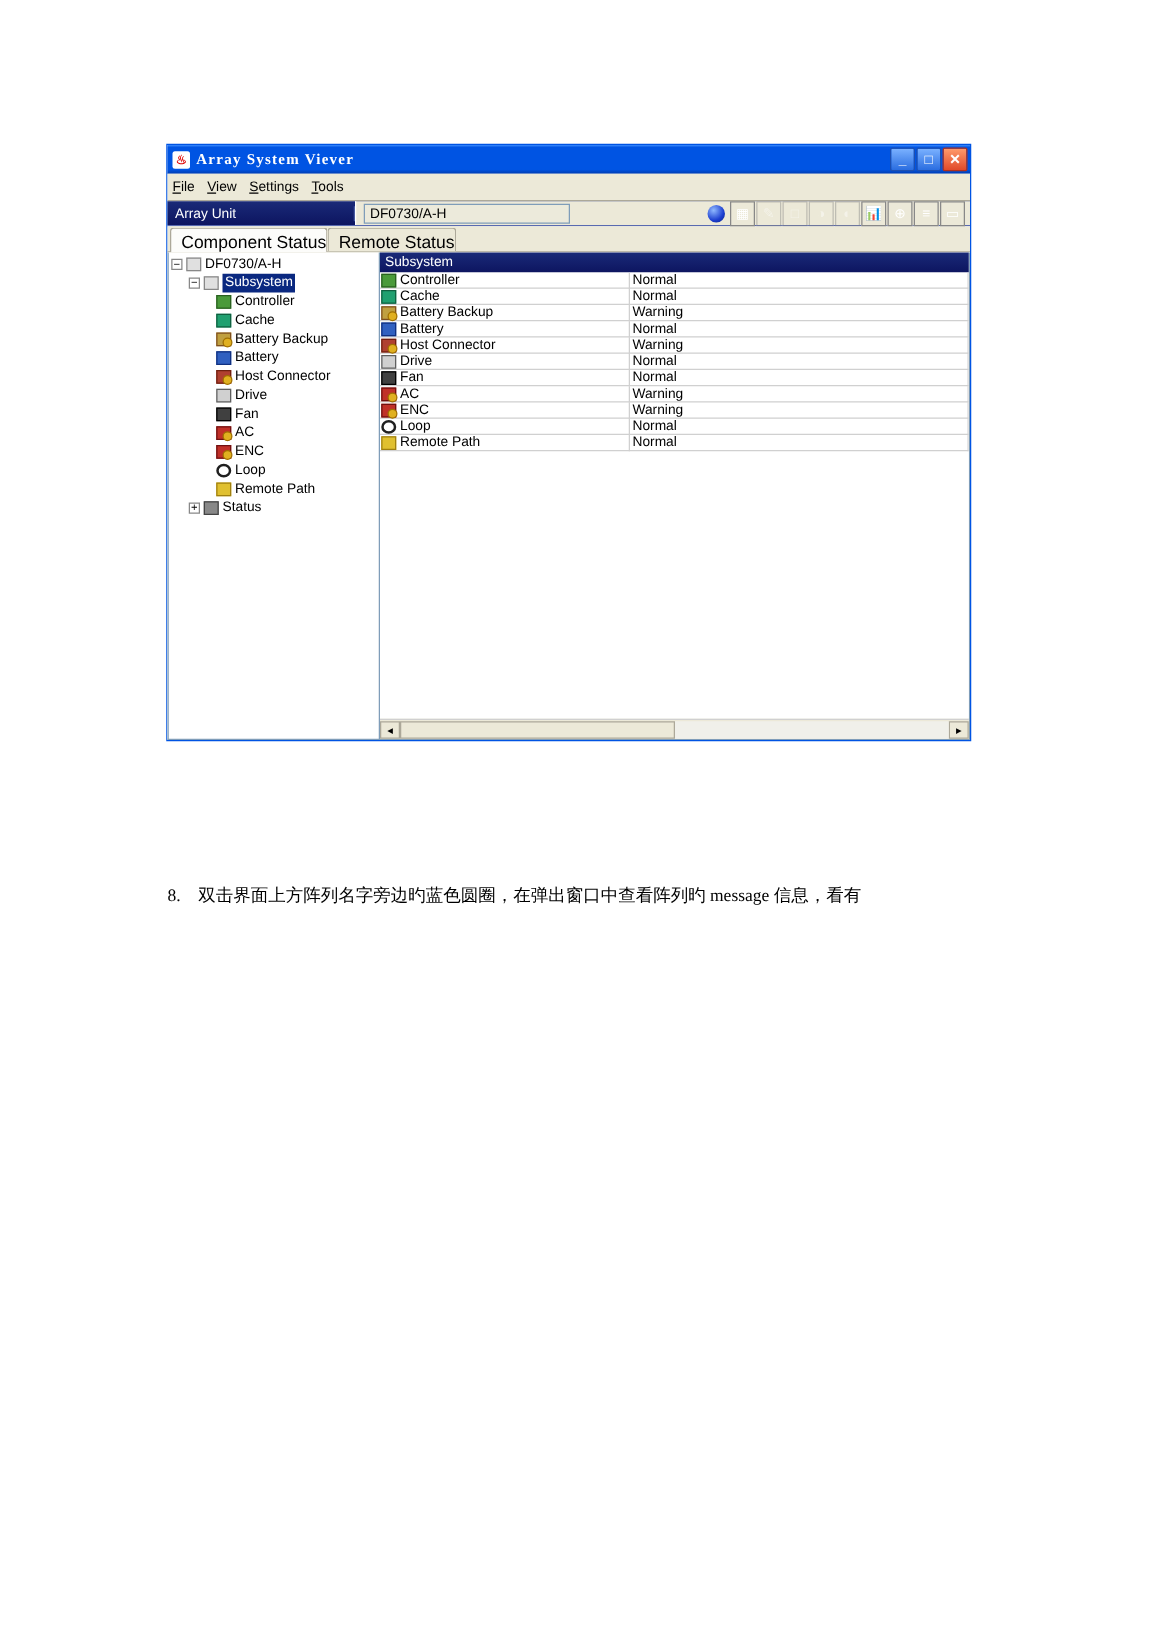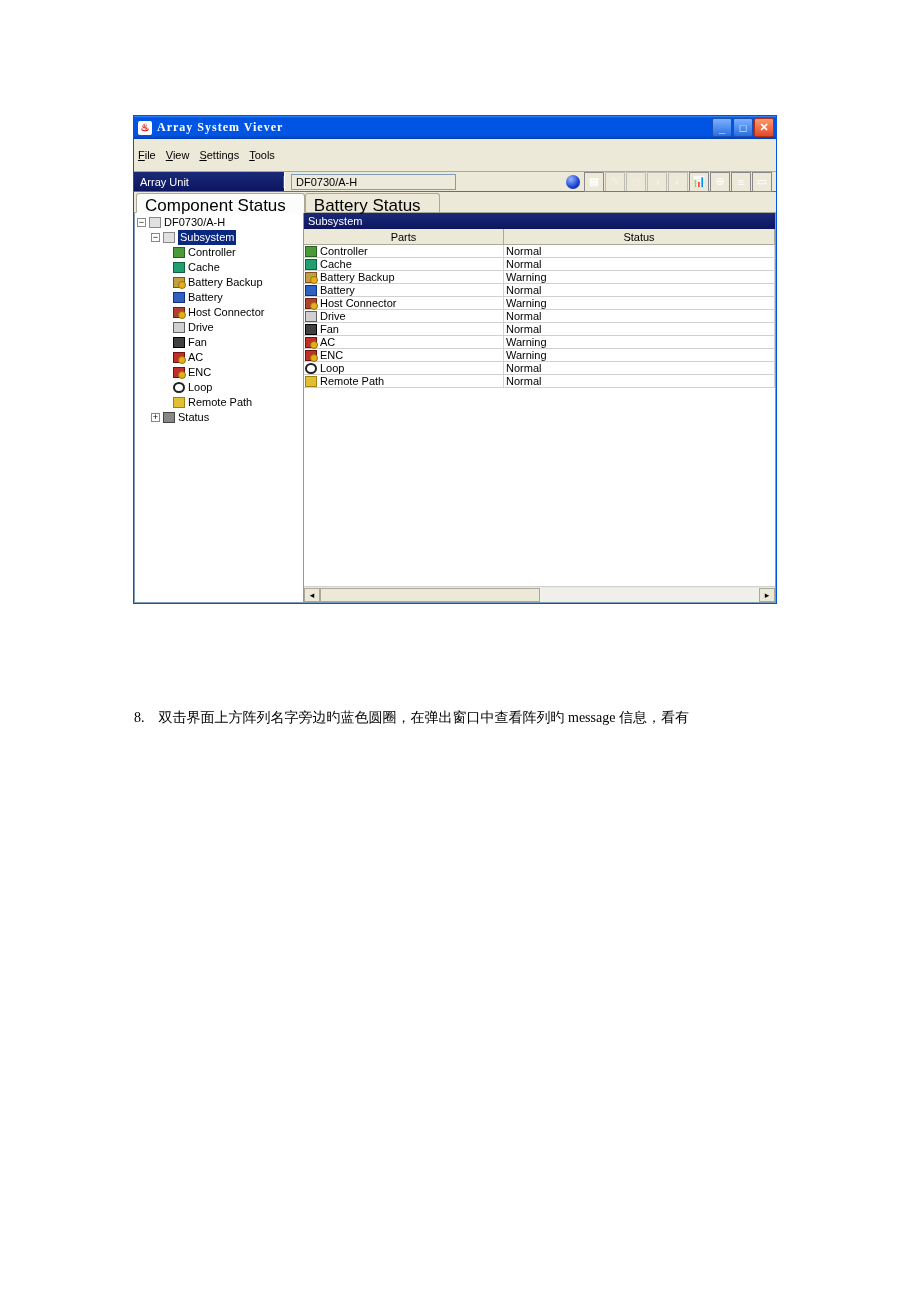--- a/index.html
+++ b/index.html
@@ -43,21 +43,21 @@
   .win-btn {
     width:20px;height:19px;
     background:linear-gradient(to bottom,#7ab1ff,#2a6de0);
     border:1px solid #1d4fb0;
     border-radius:2px;
     display:flex;align-items:center;justify-content:center;
     color:#fff;font-weight:bold;font-size:11px;
   }
   .win-btn.close { background:linear-gradient(to bottom,#ff9a6a,#e04a2a); border-color:#b0301d;}
   .menubar {
-    height: 33px;
+    height: 22px;
     background:#ece9d8;
     border-bottom:1px solid #aca899;
     display:flex;
     align-items:center;
     padding-left:4px;
     gap:10px;
   }
   .menubar span { font-size:11px; }
   .menubar .ul { text-decoration: underline; text-decoration-skip-ink: none; }
   .bluebar {
@@ -108,25 +108,25 @@
   .tabstrip {
     height:21px;
     background:#ece9d8;
     display:flex;align-items:flex-end;
     padding-left:2px;
     border-bottom:1px solid #aca899;
     gap:0;
   }
   .tab {
     height:19px;
-    padding:2px 18px 0 8px;
+    padding:2px 0 0 8px;
     border:1px solid #aca899;
     border-bottom:none;
     background:#ece9d8;
-    font-size:17px;
+    font-size:14px;
     border-radius:3px 3px 0 0;
     position:relative;
   }
   .tab.active { background:#fcfcfa; z-index:2; height:20px; border-bottom:1px solid #fcfcfa; margin-bottom:-1px;}
   .body-area {
     display:flex;
     height:390px;
     background:#ece9d8;
   }
   .tree-pane {
@@ -273,21 +273,21 @@
         <div class="tb-icon">📊</div>
         <div class="tb-icon">⊕</div>
         <div class="tb-icon">≡</div>
         <div class="tb-icon">▭</div>
       </div>
     </div>
   </div>
 
   <div class="tabstrip">
     <div class="tab active">Component Status</div>
-    <div class="tab">Battery Status</div>
+    <div class="tab">Remote Status</div>
   </div>
 
   <div class="body-area">
     <div class="tree-pane">
       <div class="tree">
         <div class="tree-node">
           <span class="tree-toggle">−</span>
           <span class="node-icon i-box"></span>
           <span class="label">DF0730/A-H</span>
         </div>
@@ -343,24 +343,20 @@
         <div class="tree-node" style="padding-left:14px">
           <span class="tree-toggle">+</span>
           <span class="node-icon i-units"></span>
           <span class="label">Status</span>
         </div>
       </div>
     </div>
 
     <div class="right-pane">
       <div class="subsystem-hdr">Subsystem</div>
-      <div class="grid-head">
-        <div class="col col-parts">Parts</div>
-        <div class="col col-status">Status</div>
-      </div>
       <div class="grid-body" id="grid-body">
           <div class="grid-row">
             <div class="c1">
               <span class="cell-icon i-ctrl"></span>
               <span>Controller</span>
             </div>
             <div class="c2">Normal</div>
           </div>
           <div class="grid-row">
             <div class="c1">

